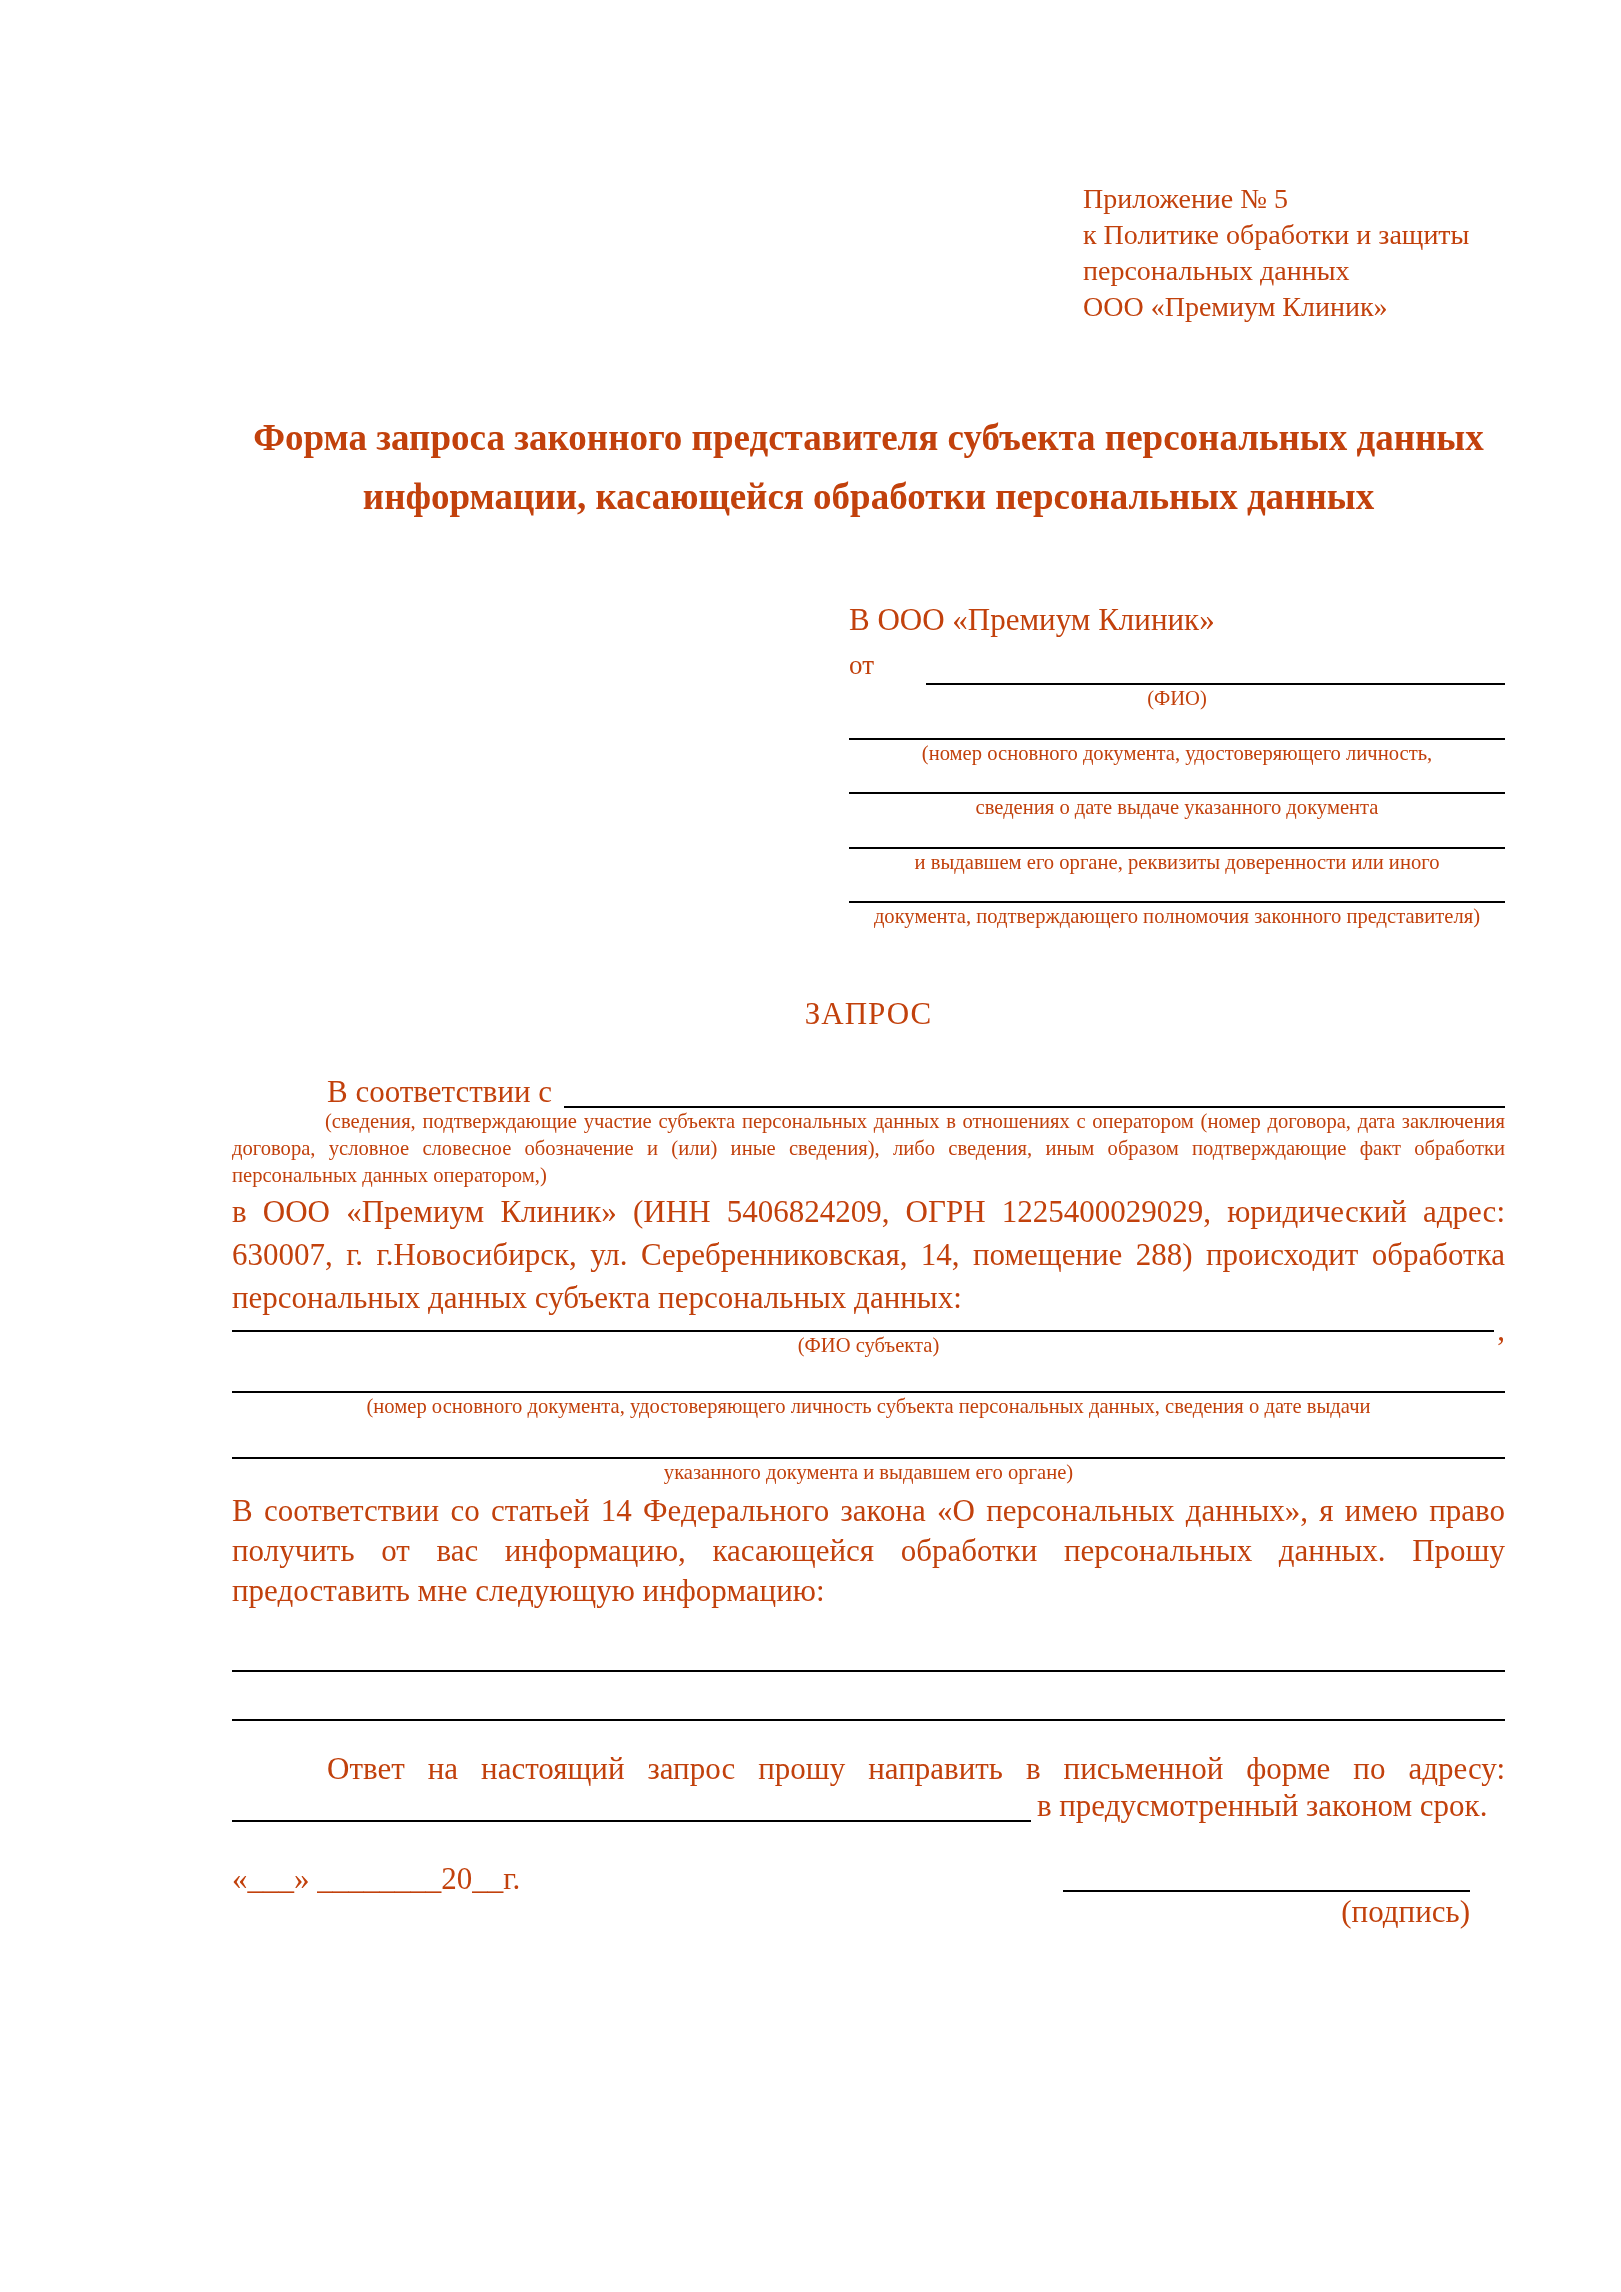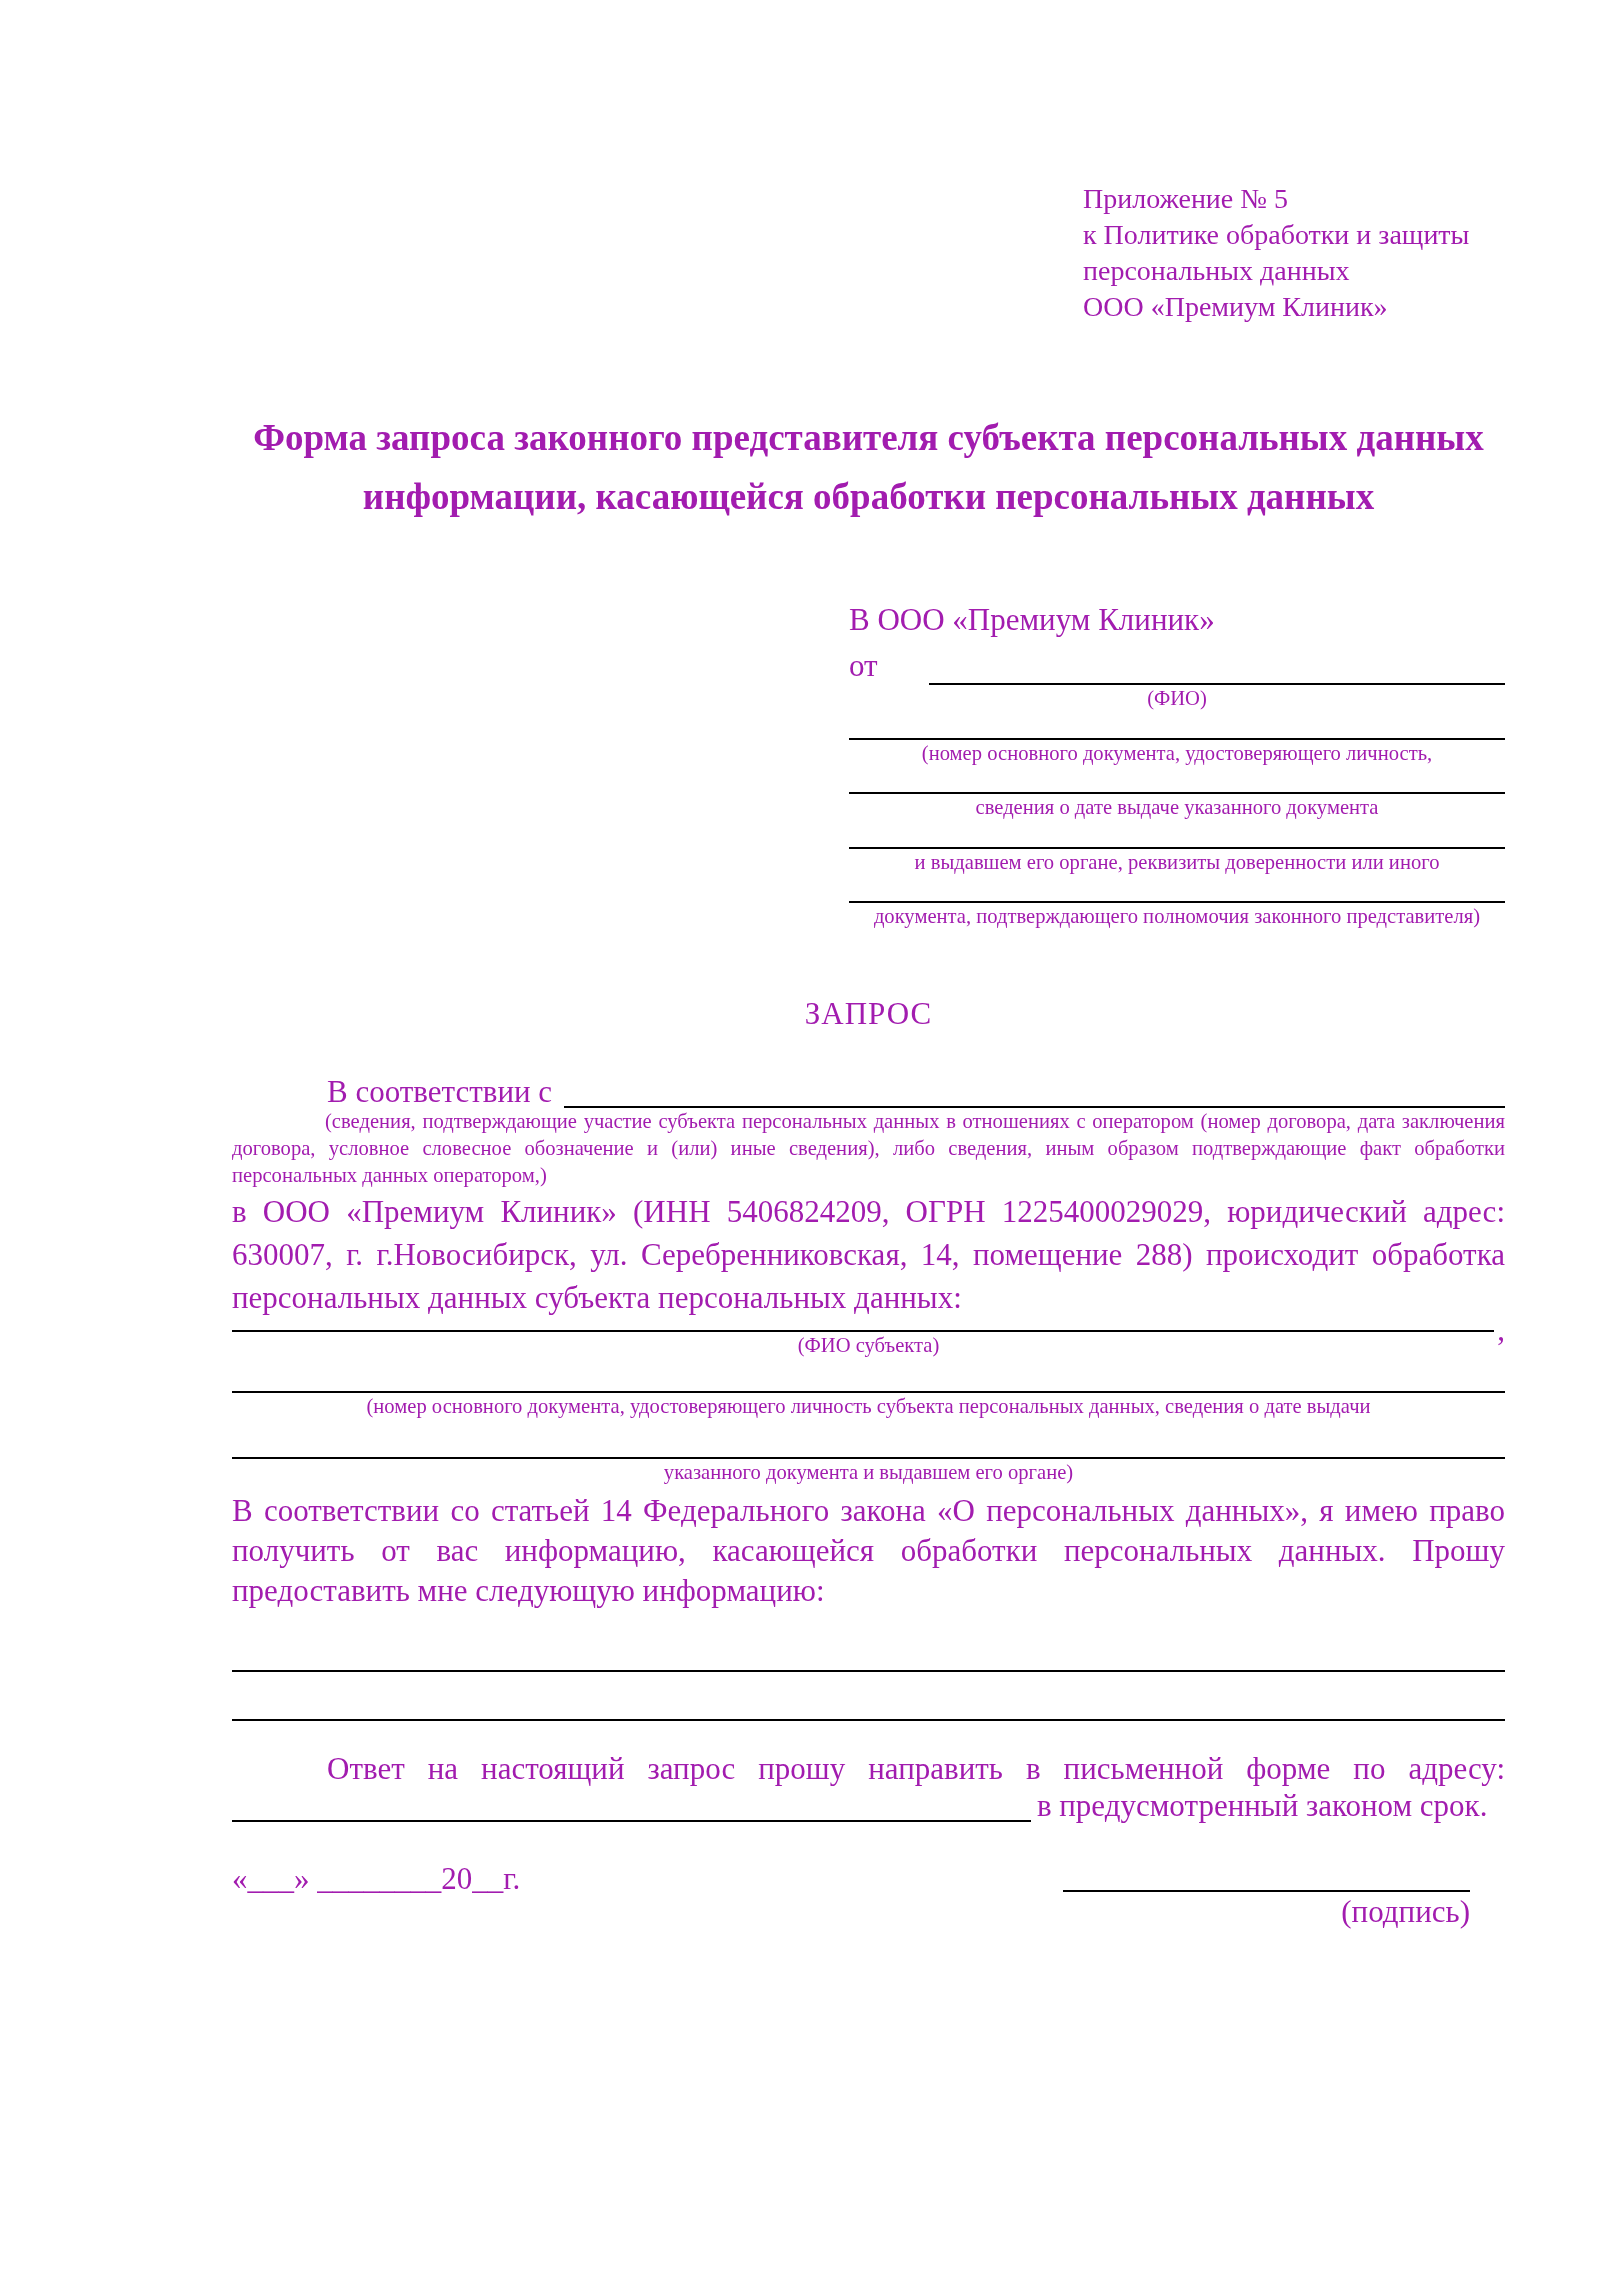--- a/index.html
+++ b/index.html
@@ -1,38 +1,38 @@
 <!DOCTYPE html>
 <html><head>
 <meta charset="utf-8">
 <style>
   * { margin: 0; padding: 0; box-sizing: border-box; }
   html, body { background: #ffffff; }
   .page {
     width: 1621px;
     height: 2293px;
     background: #ffffff;
-    color: #a21caf;
+    color: #c2410c;
     font-family: "Liberation Serif", "DejaVu Serif", serif;
     position: relative;
     overflow: hidden;
   }
   .content { padding: 181px 116px 0 232px; }
 
   
   .annex { margin-left: 851px; font-size: 28px; line-height: 36px; }
 
   
   .title { margin-top: 83px; text-align: center; font-weight: bold; font-size: 37px; line-height: 59px; }
   .title div { white-space: nowrap; }
 
   
   .addr { margin-left: 617px; margin-top: 71px; }
   .addr-to { font-size: 31px; line-height: 45px; }
-  .from-row { display: flex; height: 43px; font-size: 31px; gap: 40px; }
+  .from-row { display: flex; height: 43px; font-size: 27px; gap: 40px; }
   .from-row .lbl { align-self: flex-end; line-height: 39px; padding-right: 11.8px; }
   .fill { flex: 1 1 auto; border-bottom: 2.9px solid #000; }
   .cap { font-size: 20.6px; line-height: 23.5px; padding-top: 2px; text-align: center; }
   .fld-line { height: 29px; border-bottom: 2.9px solid #000; }
 
   
   .req-head { margin-top: 65px; font-size: 31px; line-height: 39px; text-align: center; letter-spacing: 1px; }
   .accord { display: flex; height: 35px; font-size: 31px; margin-top: 40px; }
   .accord .indent { width: 95px; }
   .accord .lbl { align-self: flex-end; line-height: 33px; padding-right: 11.8px; white-space: nowrap; }

